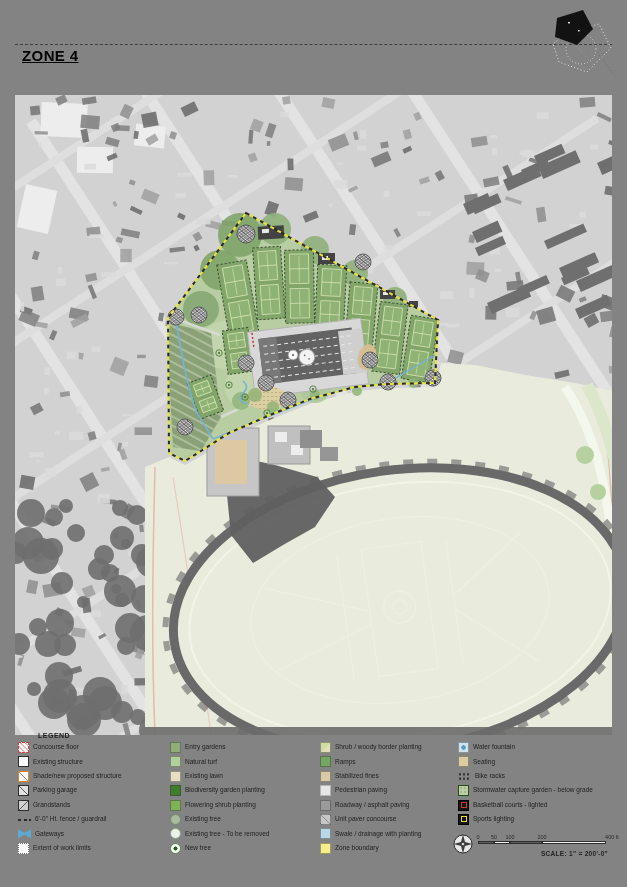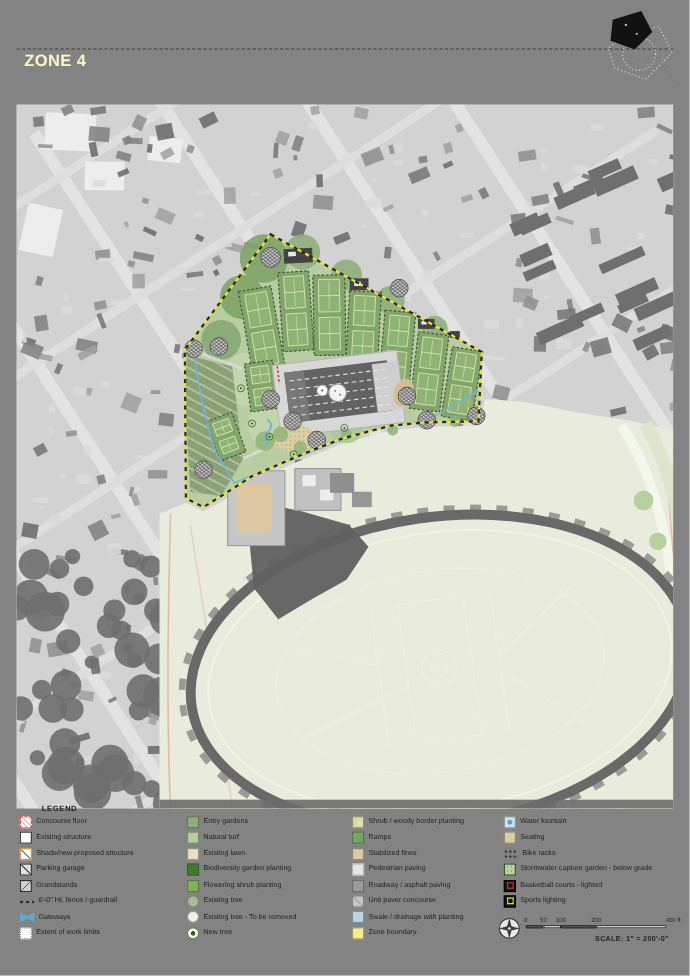--- a/index.html
+++ b/index.html
@@ -1,18 +1,18 @@
 <!DOCTYPE html>
 <html><head>
 <meta charset="utf-8">
 <style>
   html,body{margin:0;padding:0;}
   .page{position:relative;width:627px;height:887px;background:#838383;font-family:"Liberation Sans",sans-serif;overflow:hidden;}
   .topline{position:absolute;left:15px;top:44px;width:597px;border-top:1px dashed #3f3f3f;}
-  .title{position:absolute;left:22px;top:47px;font-size:15px;font-weight:700;color:#fef9c3;letter-spacing:.4px;}
+  .title{position:absolute;left:22px;top:47px;font-size:15px;font-weight:700;color:#000000;letter-spacing:.4px;text-decoration:underline;}
   .locator{position:absolute;left:535px;top:4px;width:82px;height:76px;}
   .map{position:absolute;left:15px;top:95px;width:597px;height:640px;background:#d2d2d2;overflow:hidden;}
   .map svg{display:block;}
 
   
   .legend-title{position:absolute;left:38px;top:732px;font-size:7px;font-weight:700;color:#1c1c1c;letter-spacing:.5px;}
   .lcol{position:absolute;top:742px;display:flex;flex-direction:column;gap:3.4px;}
   .lcol[data-col="0"]{left:18px;width:150px;}
   .lcol[data-col="1"]{left:170px;width:148px;}
   .lcol[data-col="2"]{left:320px;width:136px;}

